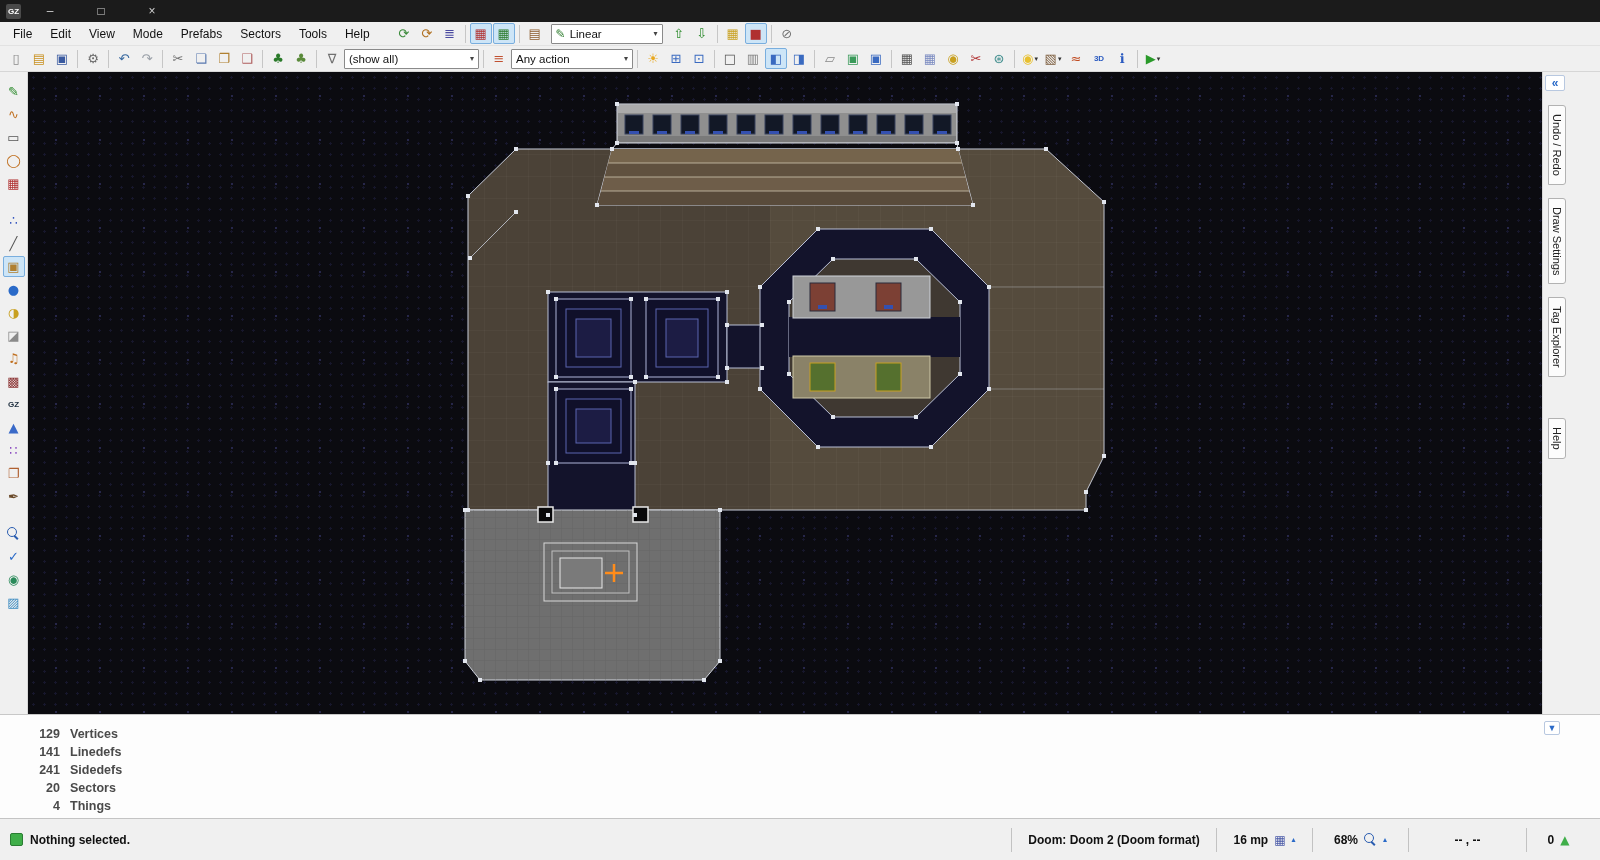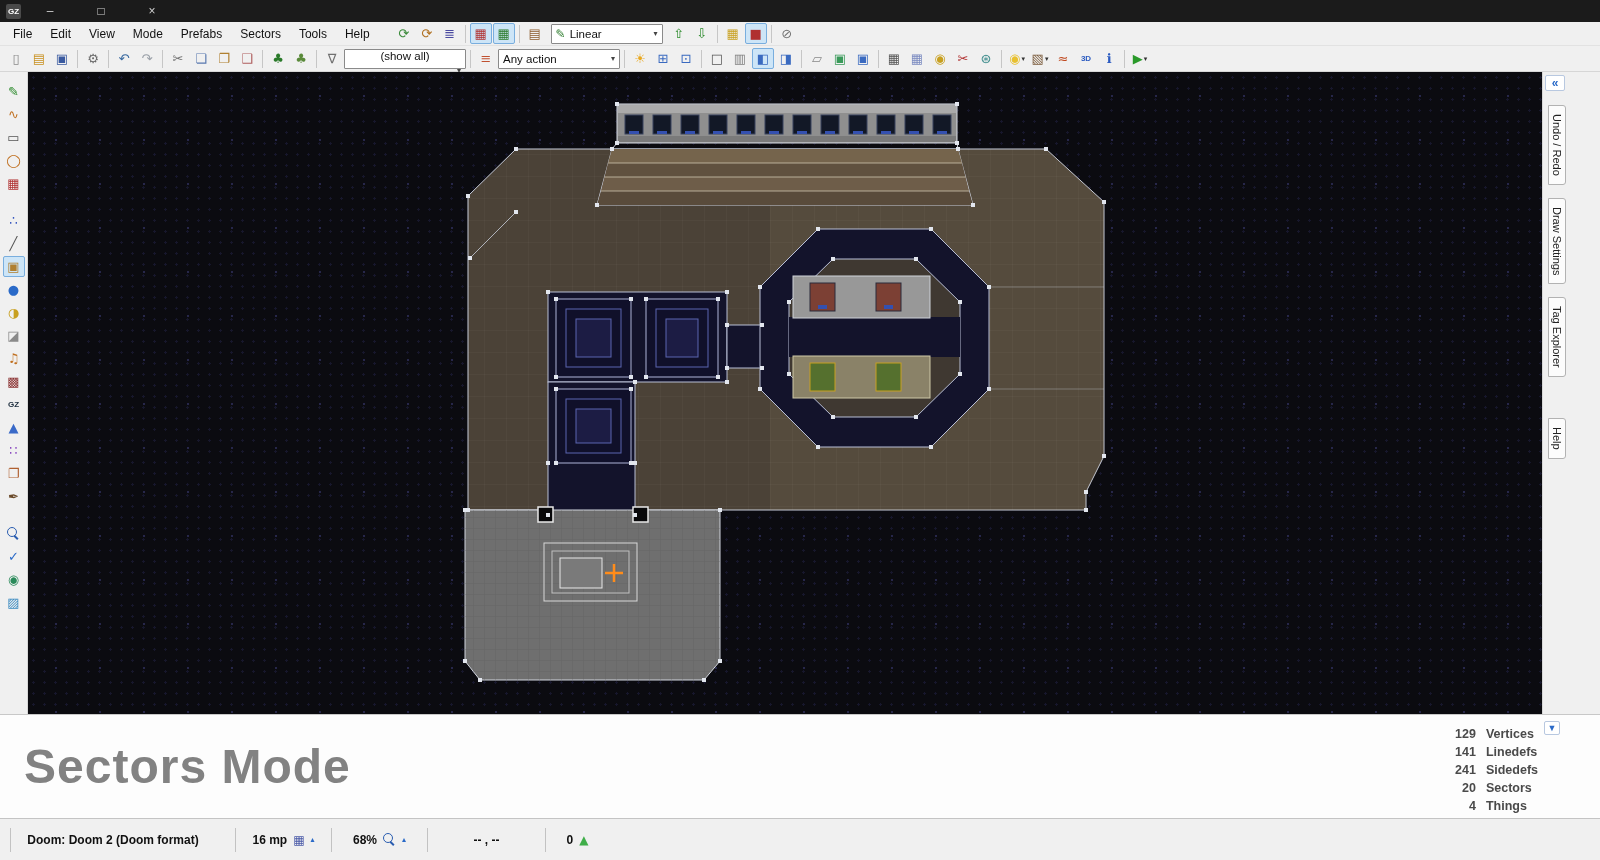--- a/index.html
+++ b/index.html
@@ -26,21 +26,21 @@
   .icon-glyph { font-family:"DejaVu Sans",sans-serif; font-size:13px; line-height:1; }
   .icon-text { font-size:8px; font-weight:700; line-height:1; }
   .drop-arrow { font-size:7px; color:#333; margin-left:1px; }
   .sep { width:1px; height:18px; background:#c6c6c6; margin:0 3px; flex:0 0 auto; }
   .vgap { height:12px; flex:0 0 auto; }
   .combo { display:inline-flex; align-items:center; height:20px; background:#fff; border:1px solid #8a8a8a; border-radius:1px; padding:0 4px; font-size:11.5px; gap:4px; color:#111; flex:0 0 auto; }
   .combo .clabel { white-space:nowrap; }
   .combo .arrow { font-size:8px; color:#444; margin-left:auto; }
   .combo .cicon { font-family:"DejaVu Sans",sans-serif; font-size:12px; }
   [data-name="curve-interpolation-combo"] { width:112px; margin:0 4px; }
-  [data-name="filter-combo"] { width:122px;flex-direction:column; }
+  [data-name="filter-combo"] { width:135px; }
   [data-name="action-combo"] { width:122px; }
 
   
   .mag { position:relative; width:13px; height:13px; display:inline-block; }
   .mag::before { content:""; position:absolute; left:0; top:0; width:8px; height:8px; border:1.7px solid #2a5db0; border-radius:50%; }
   .mag::after { content:""; position:absolute; left:8px; top:8px; width:5px; height:2px; background:#2a5db0; transform:rotate(45deg); transform-origin:0 0; }
 
   
   #main { height:642px; display:flex; flex:0 0 auto; }
   #left-toolbar { width:28px; background:#f0f0f0; border-right:1px solid #d8d8d8; display:flex; flex-direction:column; align-items:center; padding-top:9px; gap:2px; flex:0 0 auto; }
@@ -63,21 +63,21 @@
   #expand-btn { position:absolute; right:40px; top:6px; width:16px; height:14px; color:#2a6ac8; font-size:9px; display:flex; align-items:center; justify-content:center; background:#fff; border:1px solid #b8c8e0; border-radius:2px; }
 
   
   #statusbar { height:42px; background:#f0f0f0; border-top:1px solid #c4c4c4; display:flex; align-items:center; padding:0 10px; font-size:12px; font-weight:700; color:#101010; flex:0 0 auto; }
   .status-left { display:flex; align-items:center; gap:7px; flex:1 1 auto; }
   #sel-chip { width:13px; height:13px; background:#3fae49; border:1px solid #2a7d33; border-radius:2px; }
   .seg { display:flex; align-items:center; justify-content:center; gap:6px; height:24px; border-left:1px solid #c2c2c2; padding:0 12px; }
   .seg .sicon { font-family:"DejaVu Sans",sans-serif; font-size:12px; }
   .tiny-arrow { font-size:8px; color:#2a6ac8; }
   [data-name="map-format-status"] { min-width:205px; }
-  [data-name="grid-size-status"]  { min-width:96px;margin-left:20px; }
+  [data-name="grid-size-status"]  { min-width:96px; }
   [data-name="zoom-status"]       { min-width:96px; }
   [data-name="coords-status"]     { min-width:118px; }
   [data-name="warnings-status"]   { min-width:64px; }
 </style>
 </head>
 <body>
 
 <div id="app" data-name="gzdoom-builder-window">
 
   <div id="titlebar" data-name="titlebar">
@@ -546,21 +546,20 @@
       <div id="side-tabs" data-name="side-tabs-list">
           <div class="side-tab" data-name="side-tab-undo-redo">Undo / Redo</div>
           <div class="side-tab" data-name="side-tab-draw-settings">Draw Settings</div>
           <div class="side-tab" data-name="side-tab-tag-explorer">Tag Explorer</div>
           <div class="side-tab" data-name="side-tab-help">Help</div>
         </div>
     </div>
   </div>
 
   <div id="banner" data-name="mode-banner">
-    <div id="mode-title" data-name="mode-title">Sectors Mode</div>
     <div id="stats" data-name="map-statistics">
         <div class="stat-row" data-name="stat-row-vertices">
           <span class="stat-value" data-name="stat-value">129</span>
           <span class="stat-label" data-name="stat-label">Vertices</span>
         </div>
         <div class="stat-row" data-name="stat-row-linedefs">
           <span class="stat-value" data-name="stat-value">141</span>
           <span class="stat-label" data-name="stat-label">Linedefs</span>
         </div>
         <div class="stat-row" data-name="stat-row-sidedefs">
@@ -573,20 +572,24 @@
         </div>
         <div class="stat-row" data-name="stat-row-things">
           <span class="stat-value" data-name="stat-value">4</span>
           <span class="stat-label" data-name="stat-label">Things</span>
         </div>
       </div>
     <div id="expand-btn" data-name="expand-info-button">▼</div>
   </div>
 
   <div id="statusbar" data-name="status-bar">
+    <div class="status-left" data-name="selection-status">
+      <span id="sel-chip" data-name="selection-status-icon"></span>
+      <span data-name="selection-status-text">Nothing selected.</span>
+    </div>
     <div class="seg" data-name="map-format-status">
       <span data-name="map-format-text">Doom: Doom 2 (Doom format)</span>
     </div>
     <div class="seg" data-name="grid-size-status">
       <span data-name="grid-size-text">16 mp</span>
       <span class="sicon" data-name="grid-size-icon" style="color:#4a5aa8">▦</span>
       <span class="tiny-arrow" data-name="grid-size-stepper">▴</span>
     </div>
     <div class="seg" data-name="zoom-status">
       <span data-name="zoom-text">68%</span>

